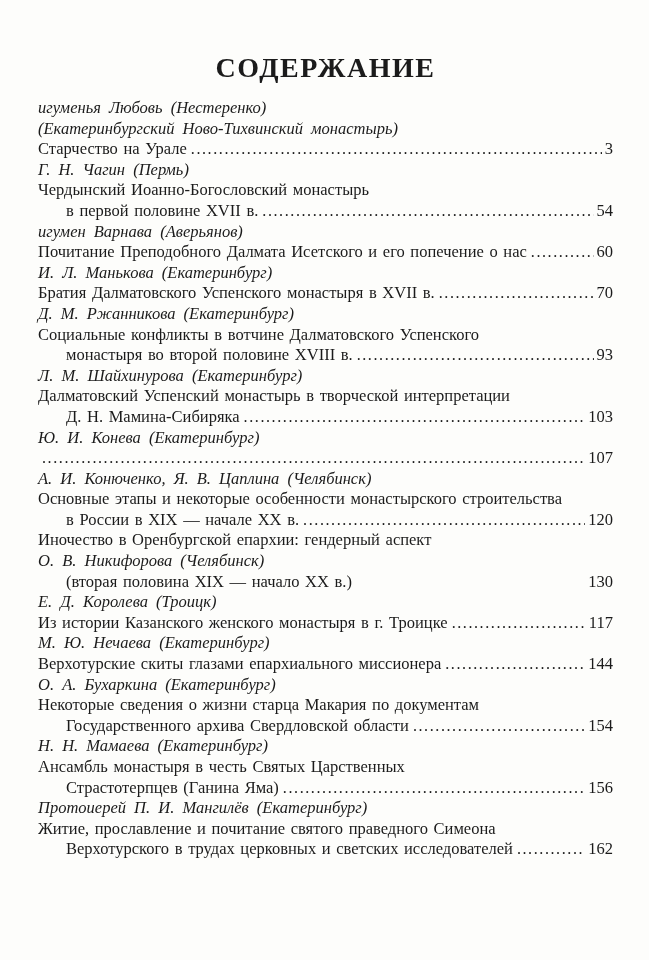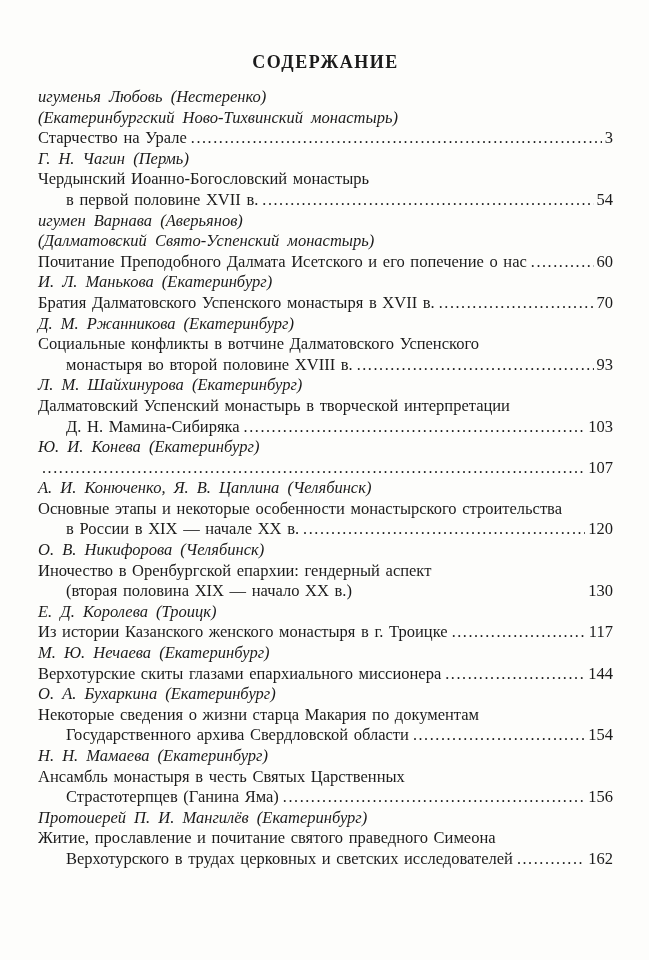--- a/index.html
+++ b/index.html
@@ -19,21 +19,21 @@
     box-sizing: border-box;
   }
   .content {
     position: absolute;
     left: 38px;
     right: 36px;
     top: 52px;
   }
   .doc-title {
     text-align: center;
-    font-size: 18px;
+    font-size: 28px;
     font-weight: bold;
     letter-spacing: 1.5px;
     margin: 0 0 14px 0;
   }
   .toc-line {
     display: flex;
     align-items: baseline;
     line-height: 20.6px;
     font-size: 16.5px;
     word-spacing: 1.5px;
@@ -98,23 +98,20 @@
           <span class="toc-text">Чердынский Иоанно-Богословский монастырь</span>
         </div>
         <div class="toc-line title indent">
           <span class="toc-text">в первой половине XVII в.</span>
           <span class="leader dots"></span>
           <span class="page-num">54</span>
         </div>
         <div class="toc-line author">
           <span class="toc-text">игумен Варнава (Аверьянов)</span>
         </div>
-        <div class="toc-line author">
-          <span class="toc-text">(Далматовский Свято-Успенский монастырь)</span>
-        </div>
         <div class="toc-line title">
           <span class="toc-text">Почитание Преподобного Далмата Исетского и его попечение о нас</span>
           <span class="leader dots"></span>
           <span class="page-num">60</span>
         </div>
         <div class="toc-line author">
           <span class="toc-text">И. Л. Манькова (Екатеринбург)</span>
         </div>
         <div class="toc-line title">
           <span class="toc-text">Братия Далматовского Успенского монастыря в XVII в.</span>
@@ -154,25 +151,25 @@
           <span class="toc-text">А. И. Конюченко, Я. В. Цаплина (Челябинск)</span>
         </div>
         <div class="toc-line title">
           <span class="toc-text">Основные этапы и некоторые особенности монастырского строительства</span>
         </div>
         <div class="toc-line title indent">
           <span class="toc-text">в России в XIX — начале XX в.</span>
           <span class="leader dots"></span>
           <span class="page-num">120</span>
         </div>
+        <div class="toc-line title">
+          <span class="toc-text">Иночество в Оренбургской епархии: гендерный аспект</span>
+        </div>
         <div class="toc-line author">
           <span class="toc-text">О. В. Никифорова (Челябинск)</span>
-        </div>
-        <div class="toc-line title">
-          <span class="toc-text">Иночество в Оренбургской епархии: гендерный аспект</span>
         </div>
         <div class="toc-line title indent">
           <span class="toc-text">(вторая половина XIX — начало XX в.)</span>
           <span class="leader"></span>
           <span class="page-num">130</span>
         </div>
         <div class="toc-line author">
           <span class="toc-text">Е. Д. Королева (Троицк)</span>
         </div>
         <div class="toc-line title">

